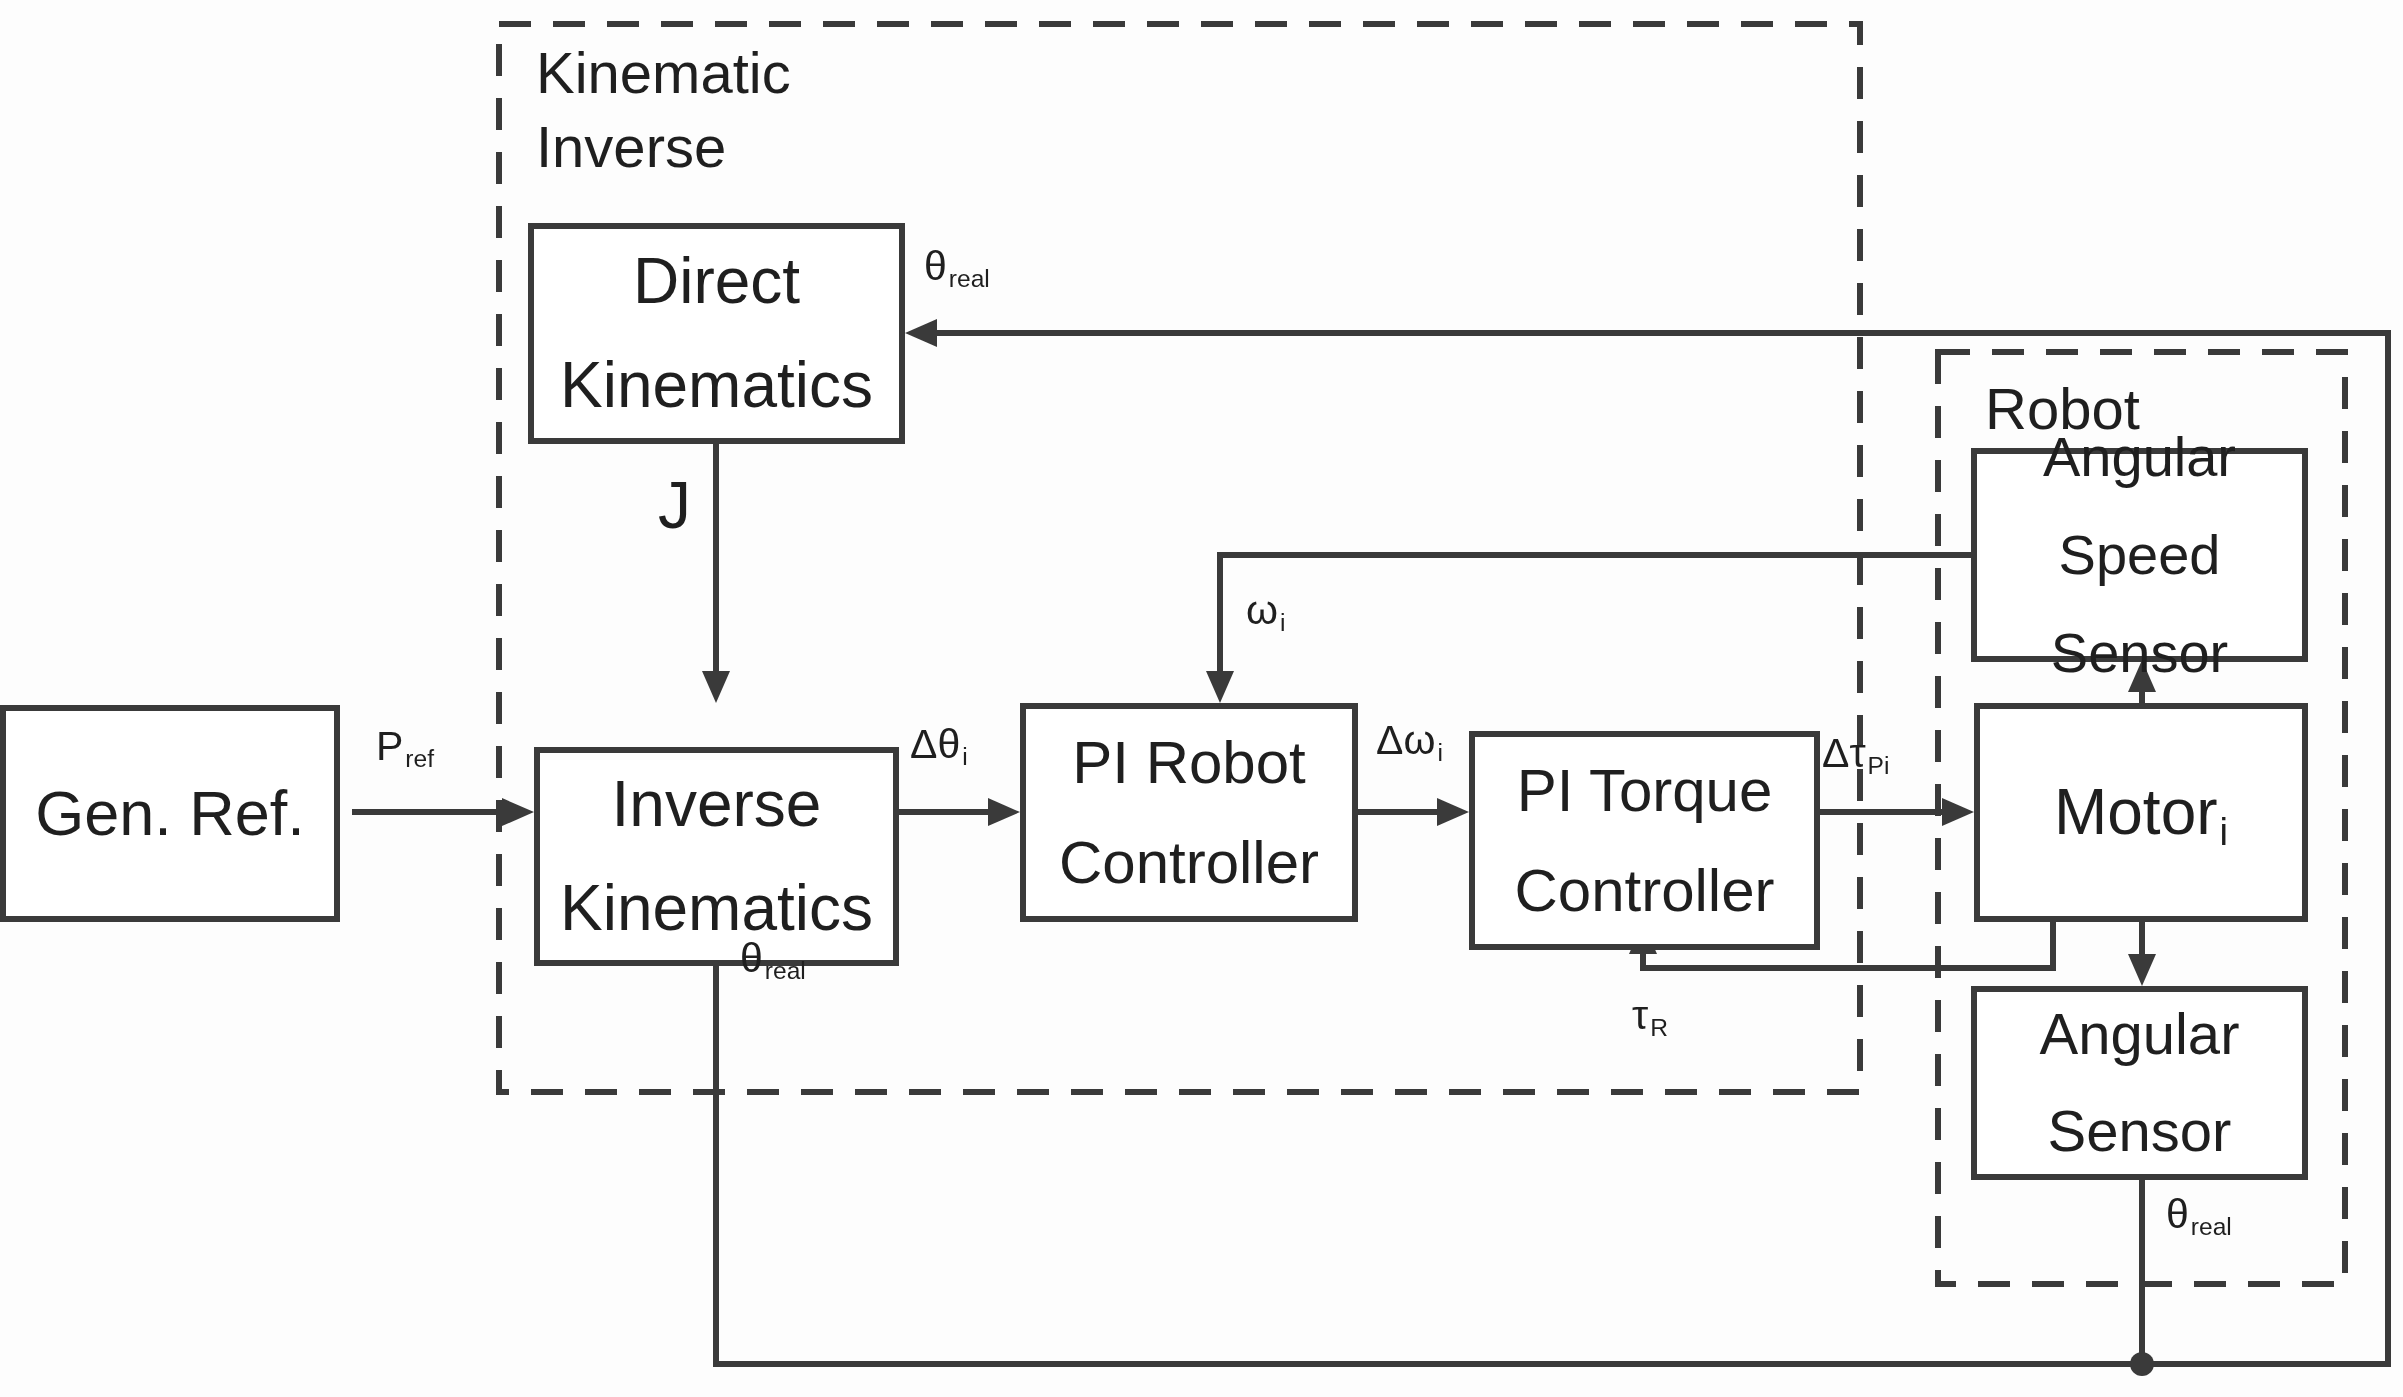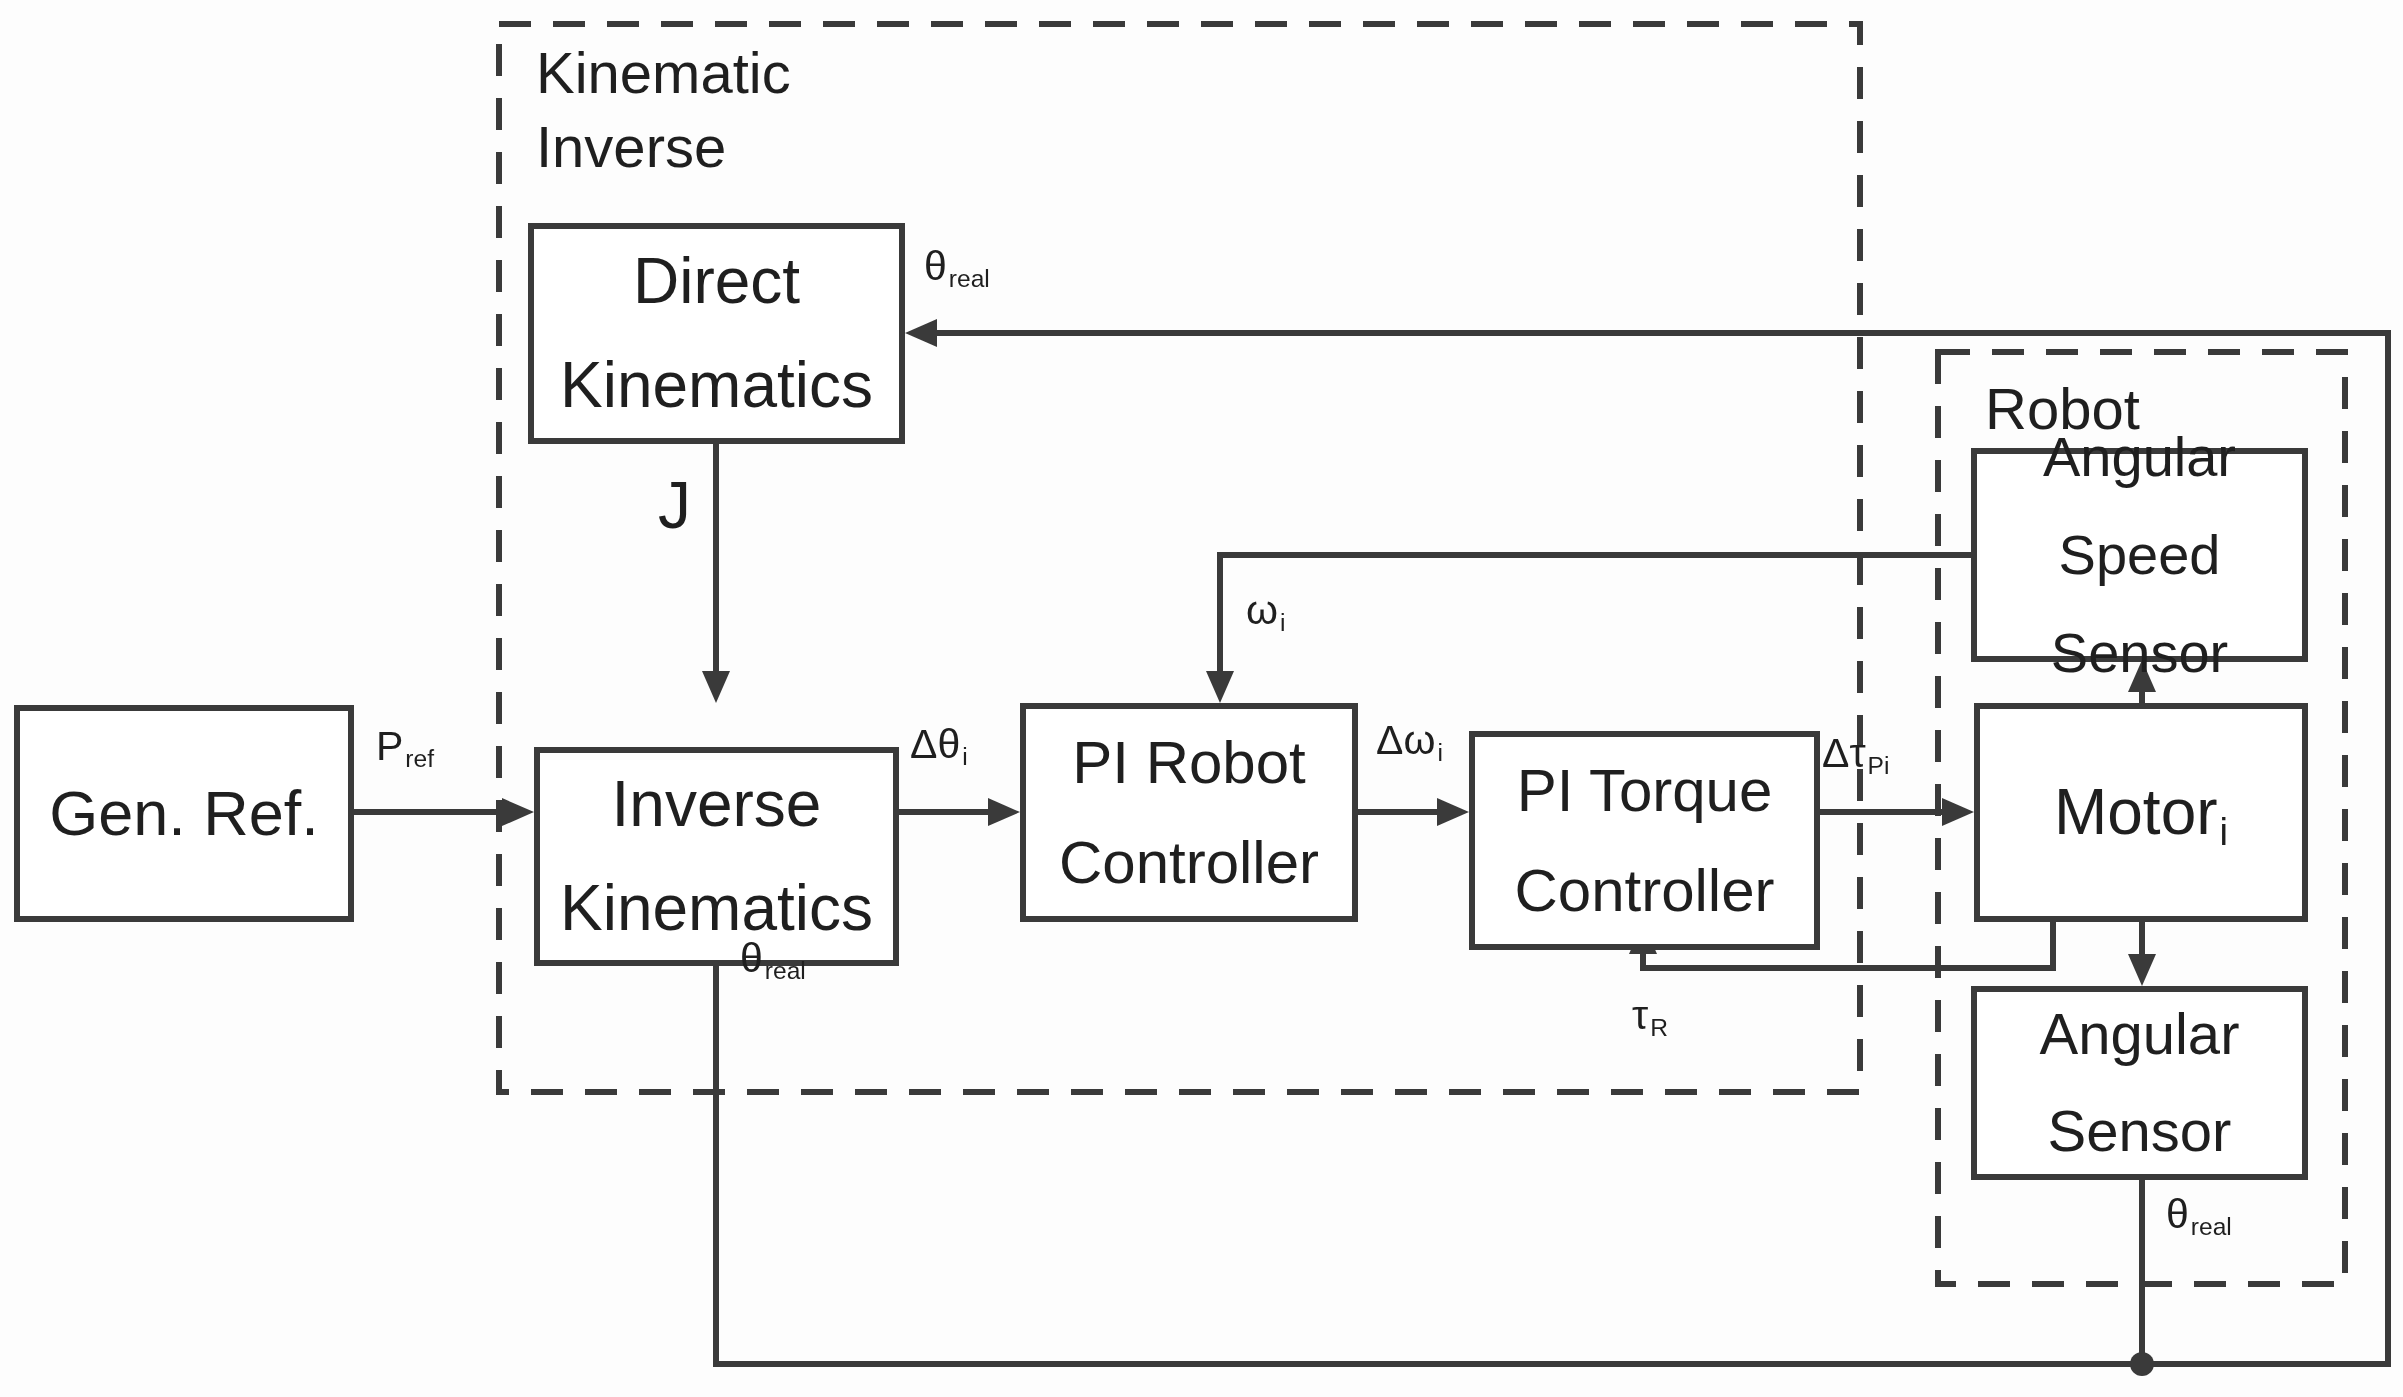--- a/index.html
+++ b/index.html
@@ -99,21 +99,21 @@
   <div class="arr arr-d" style="left:2128px;top:954px;"></div>
 
   <div class="vline" style="left:2139px;top:1178px;height:189px;"></div>
   <div class="dot" style="left:2130px;top:1352px;"></div>
 
   <div class="hline" style="left:713px;top:1361px;width:1678px;"></div>
 
   <div class="vline" style="left:713px;top:950px;height:417px;"></div>
   <div class="arr arr-u" style="left:702px;top:922px;"></div>
 
-  <div class="box" style="left:14px;top:705px;width:340px;height:217px;font-size:63px;">
+  <div class="box" style="left:0;top:705px;width:340px;height:217px;font-size:63px;">
     <span>Gen. Ref.</span>
   </div>
 
   <div class="box" style="left:528px;top:223px;width:377px;height:221px;font-size:64px;">
     <span>Direct</span>
     <span>Kinematics</span>
   </div>
 
   <div class="box" style="left:534px;top:703px;width:365px;height:219px;font-size:64px;margin-top:44px;">
     <span>Inverse</span>

